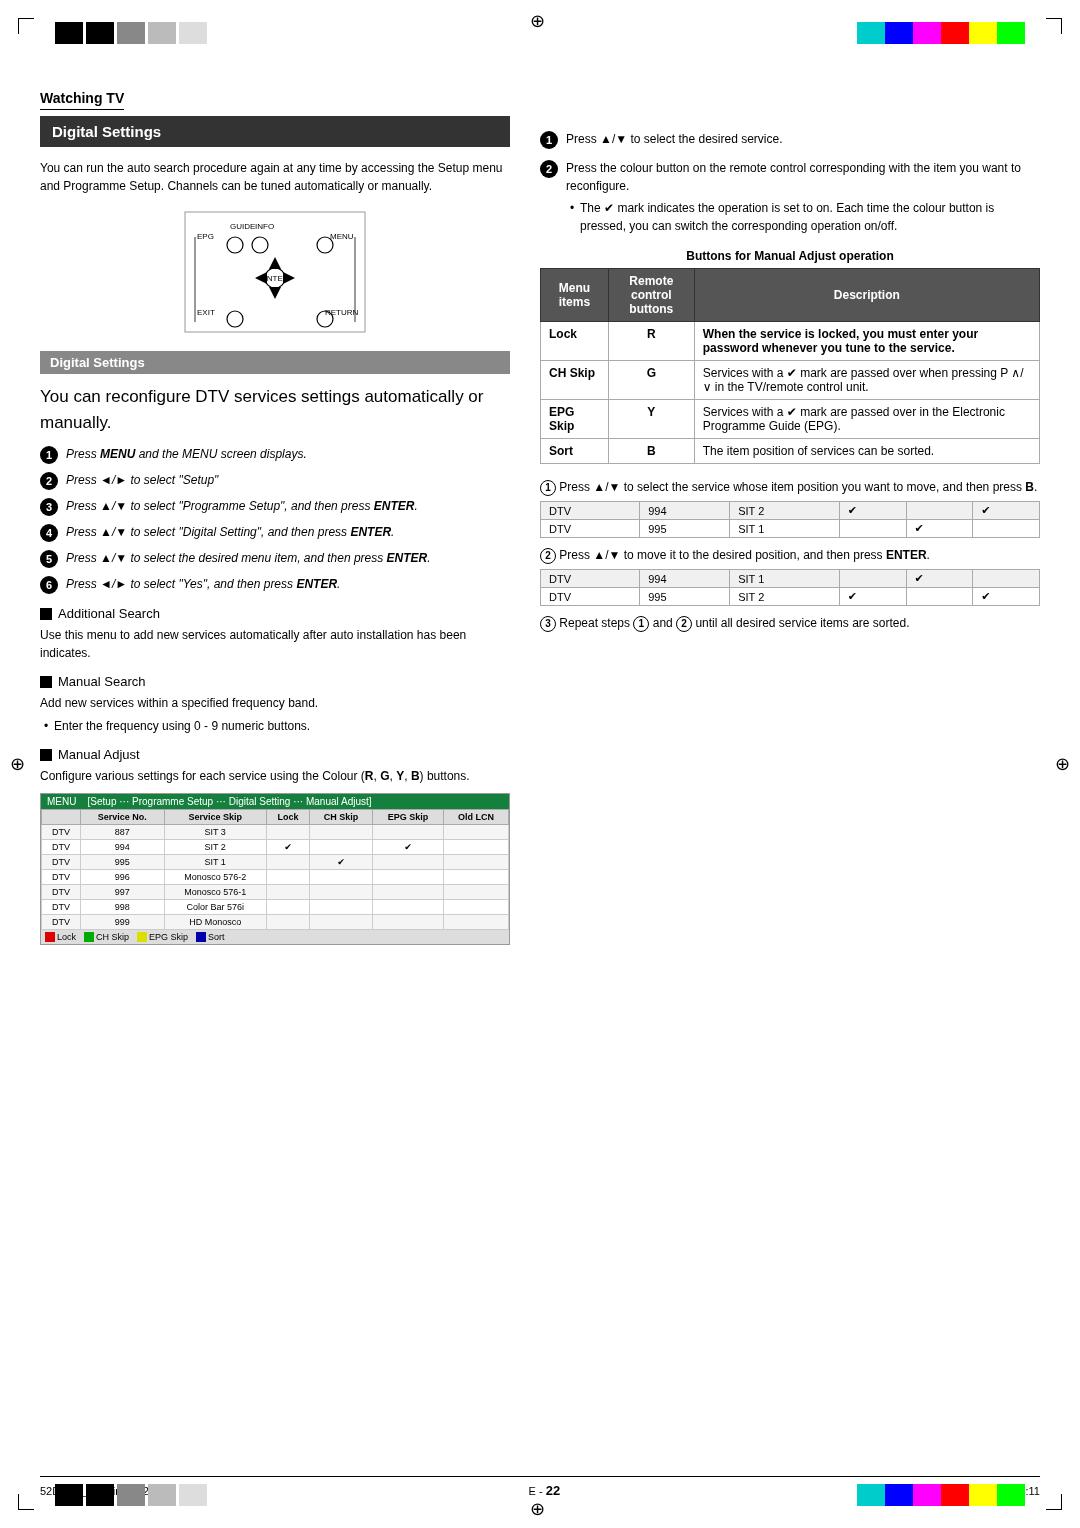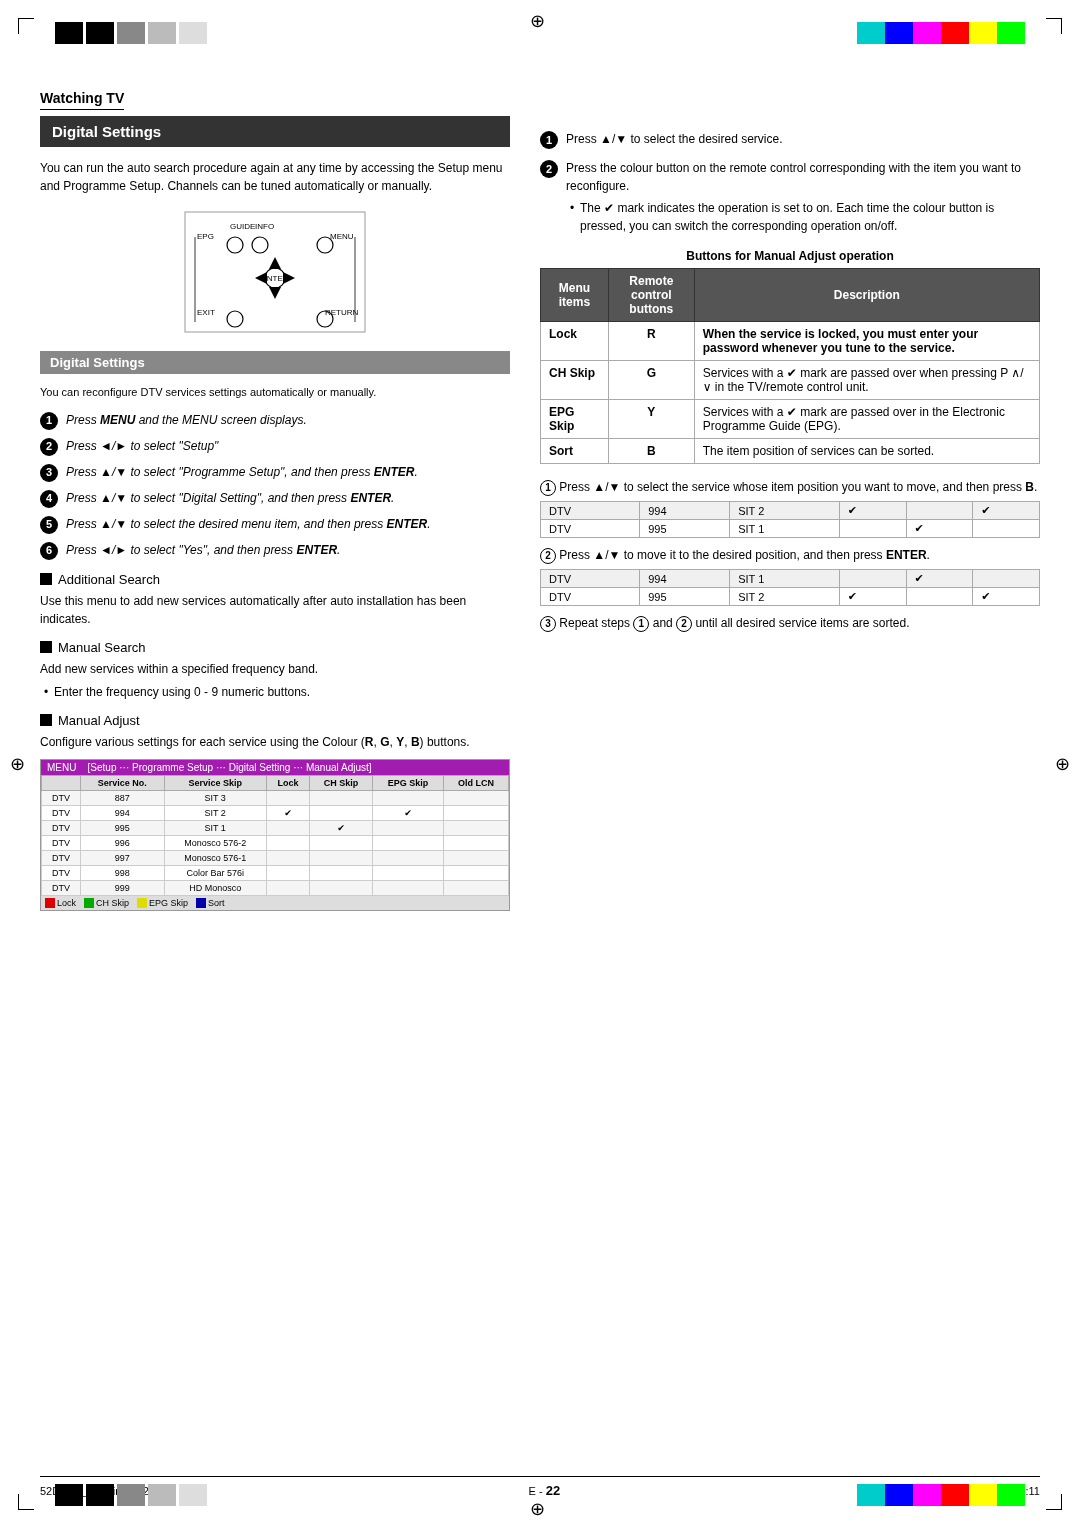--- a/index.html
+++ b/index.html
@@ -159,21 +159,21 @@
     .digital-settings-bar {
       background: #888;
       color: #fff;
       font-weight: bold;
       font-size: 13px;
       padding: 4px 10px;
       margin-bottom: 10px;
     }
 
     .settings-intro {
-      font-size: 11px;
+      font-size: 17px;
       margin-bottom: 10px;
       line-height: 1.5;
     }
 
     
     .step {
       display: flex;
       align-items: flex-start;
       margin-bottom: 7px;
       font-size: 12px;
@@ -240,21 +240,21 @@
 
     
     .menu-screenshot {
       border: 1px solid #999;
       margin-top: 8px;
       font-size: 10px;
       overflow: hidden;
     }
 
     .menu-title-bar {
-      background: #a21caf;
+      background: #15803d;
       color: #fff;
       padding: 2px 6px;
       font-size: 10px;
     }
 
     .menu-table {
       width: 100%;
       border-collapse: collapse;
     }
 

